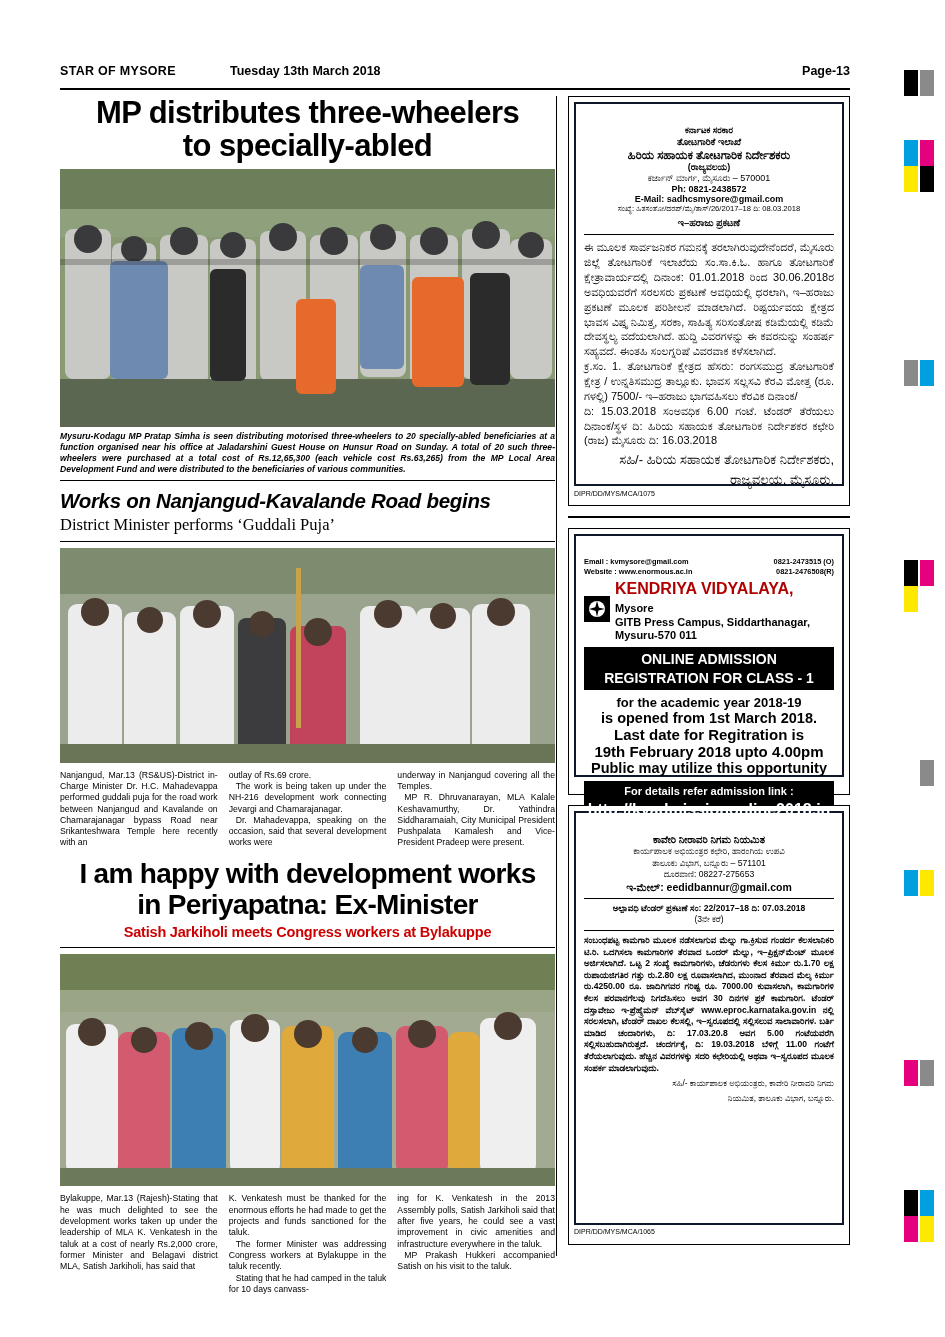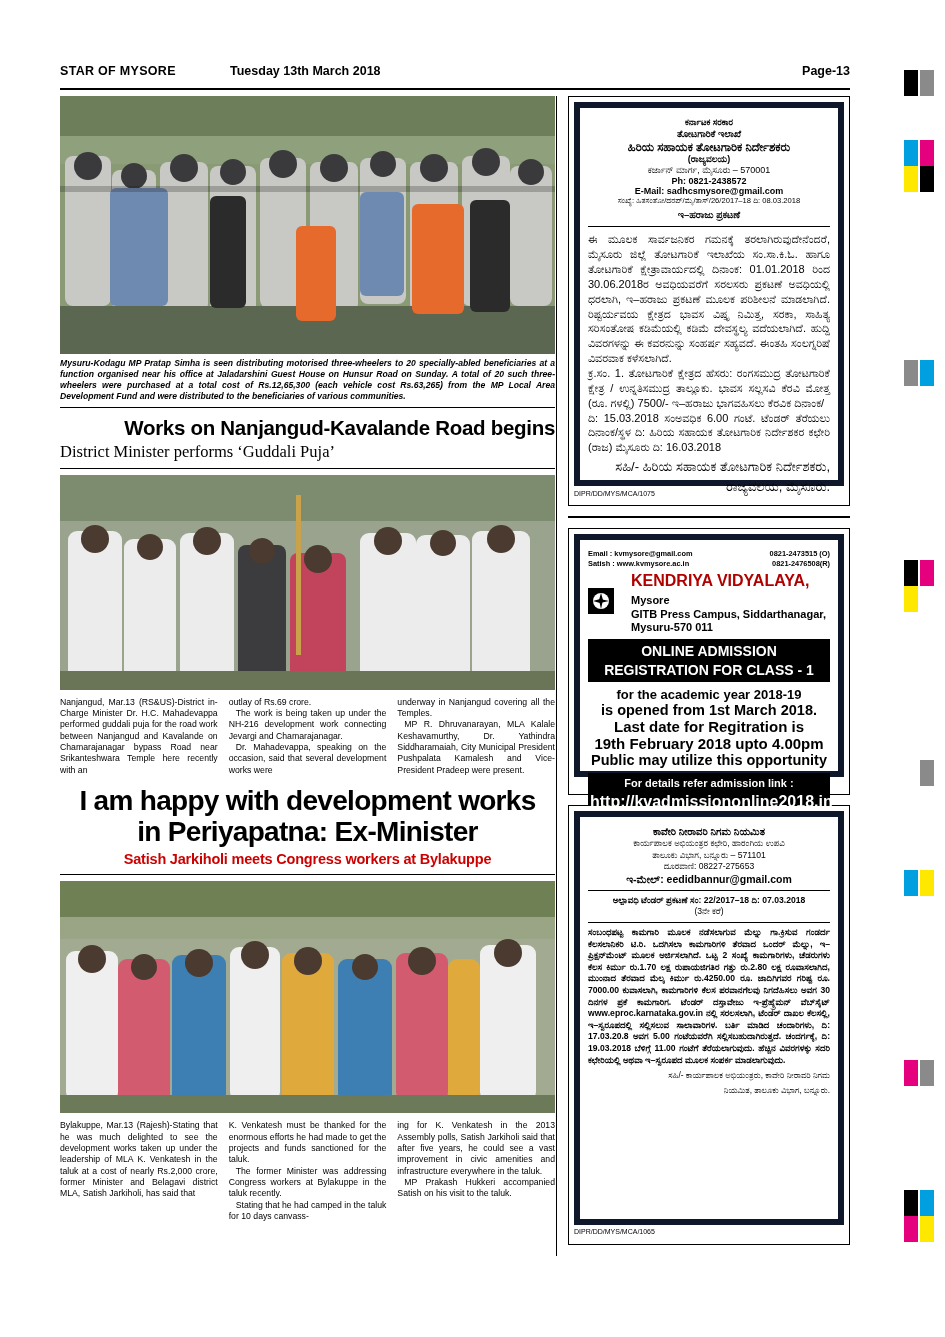--- a/index.html
+++ b/index.html
@@ -29,42 +29,42 @@
   h1.head1{
     font-size:31px;line-height:1.08;font-weight:bold;text-align:center;margin:0 0 6px 0;
     letter-spacing:-0.6px;
   }
   .photo{width:100%;background:#6b7f53;position:relative;overflow:hidden;}
   .cap{
     font-size:8.6px;line-height:1.27;font-style:italic;font-weight:bold;text-align:justify;
     margin-top:4px;border-bottom:1.6px solid #000;padding-bottom:5px;
   }
   h2.head2{
-    font-size:20.5px;font-weight:bold;text-align:right;margin:8px 0 2px 0;letter-spacing:-0.3px;
+    font-size:20.5px;font-weight:bold;text-align:left;margin:8px 0 2px 0;letter-spacing:-0.3px;font-style:italic;
   }
   .subhead-serif{
     font-family:"Liberation Serif", serif;font-size:16.5px;text-align:left;margin:0 0 6px 0;
   }
   .cols3{
     display:flex;gap:11px;margin-top:7px;
   }
   .cols3 .c{width:33.33%;font-size:8.7px;line-height:1.3;text-align:justify;}
   .cols3 .c p{margin:0 0 0 0;text-indent:7px;}
   .cols3 .c p.first{text-indent:0;}
   h1.head3{
     font-size:28px;line-height:1.1;font-weight:bold;text-align:center;margin:10px 0 4px 0;
     letter-spacing:-0.7px;
   }
   .redline{
     color:#cc0000;font-weight:bold;font-size:14.5px;text-align:center;margin:0 0 7px 0;
     letter-spacing:-0.2px;
   }
   
   .adbox{border:1.6px solid #000;padding:5px;margin-bottom:10px;background:#fff;}
-  .adinner{border:6px solid #0f172a;padding:9px 8px;}
+  .adinner{border:2px solid #0f172a;padding:21px 8px;}
   .ad-center{text-align:center;}
   .ad1-t1{font-size:8.5px;font-weight:bold;}
   .ad1-t2{font-size:9.5px;font-weight:bold;}
   .ad1-t3{font-size:11.5px;font-weight:bold;line-height:1.25;}
   .ad1-t4{font-size:9px;font-weight:bold;}
   .ad1-t5{font-size:9px;}
   .ad1-body{font-size:11px;line-height:1.35;text-align:justify;margin-top:5px;}
   .ad1-sep{border-top:1px solid #000;margin:5px 0;}
   .ad1-foot{font-size:13px;text-align:right;margin-top:4px;}
   .ad1-code{font-size:7px;margin-top:4px;}
@@ -102,20 +102,24 @@
     <div class="masthead">
       <div class="mast-left">STAR OF MYSORE</div>
       <div class="mast-date">Tuesday 13th March 2018</div>
       <div class="mast-right">Page-13</div>
     </div>
 
     <div class="vrule"></div>
 
     <div class="leftcol">
 
+      <h1 class="head1">
+        <span>MP distributes three-wheelers</span><br>
+        <span>to specially-abled</span>
+      </h1>
 
       <div class="imgwrap photo" style="height:258px;">
         <svg viewBox="0 0 495 258" preserveAspectRatio="none" aria-hidden="true">
           <rect x="0" y="0" width="495" height="258" fill="#8a9a74"></rect>
           <rect x="0" y="0" width="495" height="58" fill="#6d7e5b"></rect>
           <rect x="0" y="40" width="495" height="28" fill="#8fa07c"></rect>
           <g fill="#c8c9c4">
             <rect x="5" y="60" width="46" height="150" rx="8"></rect>
             <rect x="52" y="74" width="44" height="140" rx="8"></rect>
             <rect x="100" y="66" width="48" height="150" rx="8"></rect>
@@ -296,28 +300,28 @@
         <div class="ad1-code">DIPR/DD/MYS/MCA/1075</div>
       </div>
 
       <div class="hrule-right"></div>
 
       <div class="adbox" style="height:255px;">
         <div class="adinner" style="height:243px;box-sizing:border-box;">
           <div class="ad2-top">
             <div>
               <div>Email : kvmysore@gmail.com</div>
-              <div>Satish : www.kvmysore.ac.in</div>
+              <div>Website : www.enormous.ac.in</div>
             </div>
             <div style="text-align:right;">
               <div>0821-2473515 (O)</div>
               <div>0821-2476508(R)</div>
             </div>
           </div>
-          <div style="display:flex;align-items:center;gap:17px;margin-top:3px;">
+          <div style="display:flex;align-items:center;gap:5px;margin-top:3px;">
             <span style="flex:0 0 26px;">
               <svg width="26" height="26" viewBox="0 0 26 26" aria-hidden="true">
                 <rect x="0" y="0" width="26" height="26" fill="#000"></rect>
                 <circle cx="13" cy="13" r="8" fill="#fff"></circle>
                 <path d="M13 5 L15 12 L13 21 L11 12 Z" fill="#000"></path>
                 <path d="M5 13 L12 11 L21 13 L12 15 Z" fill="#000"></path>
               </svg>
             </span>
             <div>
               <div class="ad2-name">

